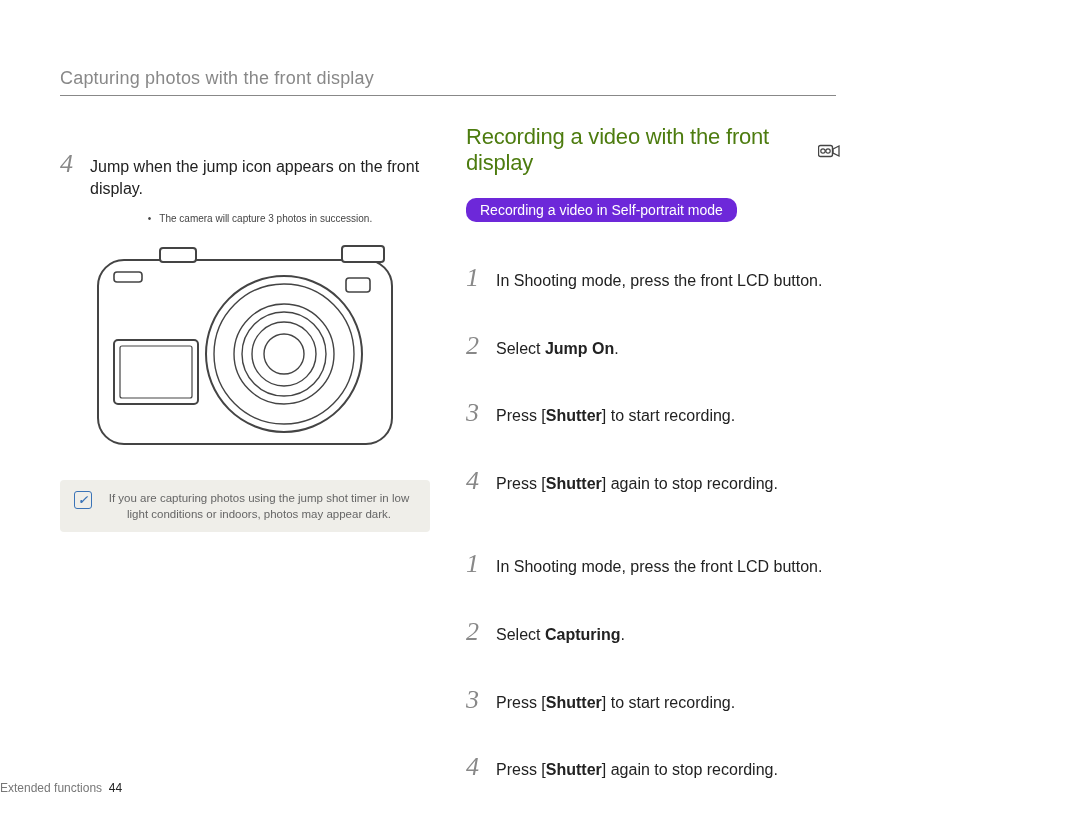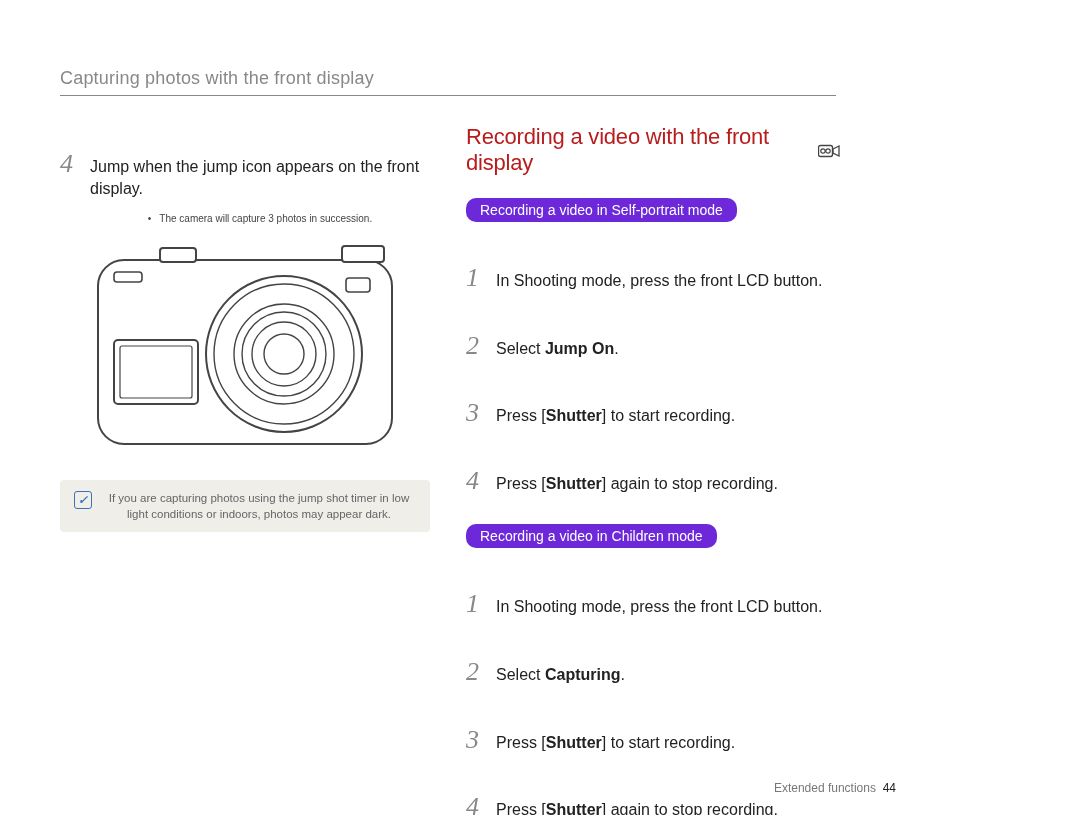--- a/index.html
+++ b/index.html
@@ -11,25 +11,25 @@
   .col { flex: 1; min-width: 0; }
   .step { display: flex; gap: 10px; margin-bottom: 14px; align-items: baseline; }
   .step-num { font-family: Georgia, 'Times New Roman', serif; font-style: italic; font-size: 26px; color: #888; width: 20px; flex-shrink: 0; line-height: 1; }
   .step-text { font-size: 16px; line-height: 1.35; margin-top: 32px; }
   .substep { margin-left: 30px; font-size: 10px; color: #444; margin-bottom: 18px; display: flex; gap: 8px; justify-content: center; }
   .substep::before { content: "•"; color: #444; }
   .camera-figure { margin: 0 0 24px 30px; }
   .note-box { background: #efeee9; border-radius: 4px; padding: 10px 14px; display: flex; gap: 10px; margin-left: 0; }
   .note-icon { width: 18px; height: 18px; flex-shrink:0; border: 1.5px solid #3a73b7; border-radius: 3px; display:flex; align-items:center; justify-content:center; color:#3a73b7; font-size:12px; font-weight:bold; font-style: italic; margin-top:1px; }
   .note-text { font-size: 11.5px; color: #666; line-height: 1.4; text-align: center; }
-  .section-heading { font-size: 22px; color: #b91c1c; font-weight: 400; display: flex; align-items: center; gap: 20px; margin-bottom: 22px; letter-spacing: -0.2px; }
+  .section-heading { font-size: 22px; color: #4d7c0f; font-weight: 400; display: flex; align-items: center; gap: 20px; margin-bottom: 22px; letter-spacing: -0.2px; }
   .video-icon { width: 18px; height: 12px; position: relative; display:inline-block; }
   .video-icon svg { display:block; }
   .pill { display: inline-block; background: #6d28d9; color: #fff; border-radius: 10px; padding: 4px 14px 4px 14px; font-size: 14px; margin-bottom: 16px; }
-  .footer { position: absolute; bottom: 20px; left: 0; width: 100%; text-align: right; font-size: 12px; color: #777; }
+  .footer { position: absolute; bottom: 20px; left: 0; width: 100%; text-align: left; font-size: 12px; color: #777; }
   .footer-num { color: #222; }
   b { font-weight: bold; }
 </style>
 </head>
 <body>
 
 <div class="page">
 
   <div>
     <div class="header-title">Capturing photos with the front display</div>
@@ -108,21 +108,20 @@
       <div class="step">
         <div class="step-num">3</div>
         <div class="step-text"><span>Press [</span><b>Shutter</b><span>] to start recording.</span></div>
       </div>
       <div class="step" style="margin-bottom:30px;">
         <div class="step-num">4</div>
         <div class="step-text"><span>Press [</span><b>Shutter</b><span>] again to stop recording.</span></div>
       </div>
 
       
-      <div class="pill">Recording a video in Children mode</div>
 
       <div class="step">
         <div class="step-num">1</div>
         <div class="step-text">In Shooting mode, press the front LCD button.</div>
       </div>
       <div class="step">
         <div class="step-num">2</div>
         <div class="step-text"><span>Select </span><b>Capturing</b><span>.</span></div>
       </div>
       <div class="step">

